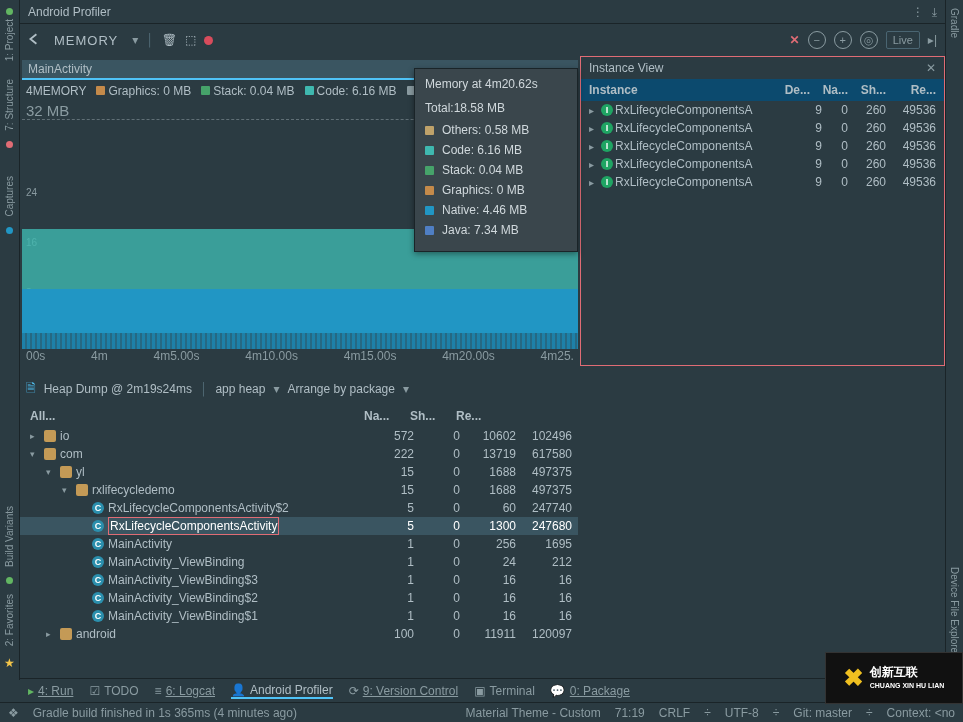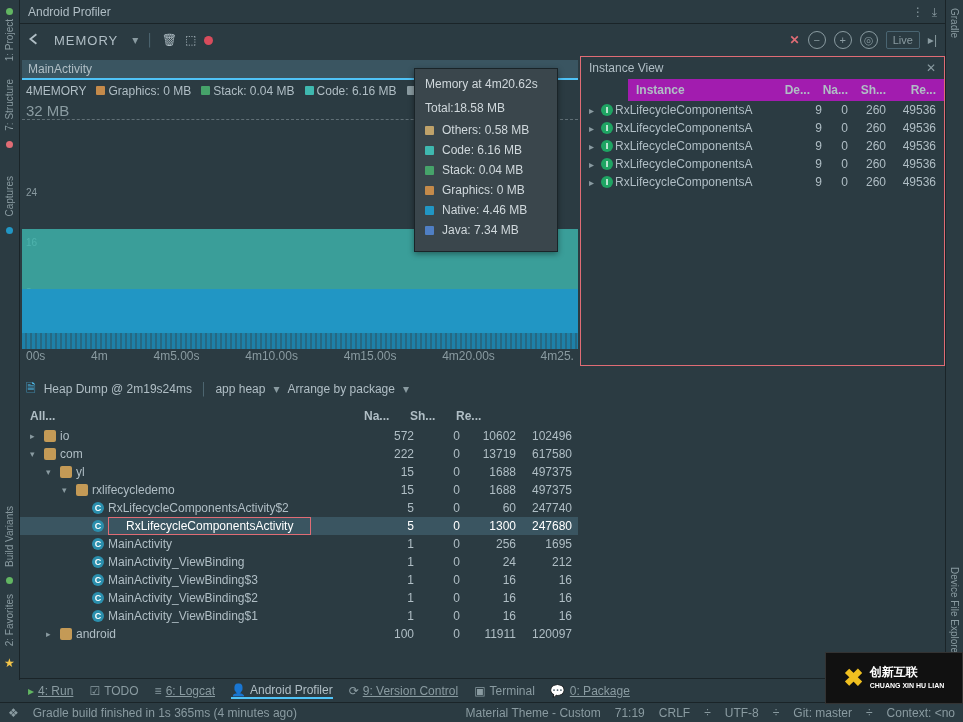--- a/index.html
+++ b/index.html
@@ -32,29 +32,29 @@
 .legend-row { display:flex; align-items:center; gap:10px; padding:4px 6px; font-size:11px; color:#b0bec5; }
 .sw { width:9px; height:9px; display:inline-block; margin-right:3px; border-radius:1px; }
 .chart { position:relative; height:230px; margin:0 2px; background:linear-gradient(to bottom, #2b3b42 0%, #2b3b42 100%); }
 .chart .area-code { position:absolute; left:0; right:0; bottom:0; height:120px; background:#3fb8af; opacity:0.8; }
 .chart .area-native { position:absolute; left:0; right:0; bottom:0; height:60px; background:#2196c4; }
 .chart .line-32 { position:absolute; left:0; right:0; top:0; border-top:1px dashed #b0bec5; opacity:0.4; }
 .chart .ytick { position:absolute; left:4px; font-size:10px; color:#8a9ba1; }
 .chart .xaxis { position:absolute; bottom:-14px; left:0; right:0; display:flex; justify-content:space-between; font-size:10px; color:#8a9ba1; padding:0 4px; }
 .chart .baseline { position:absolute; bottom:0; left:0; right:0; height:16px; background:repeating-linear-gradient(90deg,#1a6b8c 0 3px,#2b3b42 3px 5px); opacity:0.5; }
 
-.tooltip { position:absolute; left:414px; top:68px; width:144px; background:#3a464c; border:1px solid #1a2428; box-shadow:0 2px 6px rgba(0,0,0,0.4); padding:8px 10px; font-size:11px; color:#d0d8dc; z-index:5; }
+.tooltip { position:absolute; left:414px; top:68px; width:164px; background:#3a464c; border:1px solid #1a2428; box-shadow:0 2px 6px rgba(0,0,0,0.4); padding:8px 10px; font-size:11px; color:#d0d8dc; z-index:5; }
 .tooltip .tt-title { margin-bottom:10px; }
 .tooltip .tt-row { display:flex; align-items:center; margin:6px 0; }
 .tooltip .tt-sw { width:9px; height:9px; margin-right:8px; border-radius:1px; }
 
 .instance-pane { width:365px; border:1px solid #e06c75; background:#2b3b42; position:relative; }
 .instance-pane .iv-title { display:flex; align-items:center; padding:4px 8px; font-size:13px; color:#b0bec5; }
 .instance-pane .iv-title .close { margin-left:auto; color:#8a9ba1; cursor:pointer; }
-.instance-pane .iv-header { display:grid; grid-template-columns:1fr 38px 38px 38px 50px; padding:4px 8px; font-weight:600; background:#a21caf;margin-left:47px; }
+.instance-pane .iv-header { display:grid; grid-template-columns:1fr 38px 38px 38px 50px; padding:4px 8px; font-weight:600; background:#0c4a6e; }
 .instance-pane .iv-row { display:grid; grid-template-columns:12px 14px 1fr 26px 26px 38px 50px; align-items:center; padding:2px 8px; font-size:12px; color:#b0bec5; }
 .instance-pane .iv-row .chev { color:#8a9ba1; font-size:10px; }
 .instance-pane .iv-row .icon-i { width:12px; height:12px; border-radius:50%; background:#1fa463; color:#fff; font-size:9px; display:flex; align-items:center; justify-content:center; font-weight:bold; }
 .instance-pane .iv-row .num { text-align:right; }
 
 .heap-toolbar { position:absolute; left:20px; top:375px; right:388px; height:28px; display:flex; align-items:center; gap:8px; padding:0 6px; background:#2b3b42; }
 .heap-toolbar .file-icon { color:#4fc3f7; }
 .heap-table { position:absolute; left:20px; top:405px; right:385px; bottom:44px; overflow:hidden; background:#2b3b42; }
 .ht-header { display:grid; grid-template-columns:1fr 46px 46px 56px 56px; padding:4px 10px; font-weight:600; background:#2b3b42; }
 .ht-row { display:grid; grid-template-columns:1fr 46px 46px 56px 56px; align-items:center; padding:2px 6px 2px 10px; font-size:13px; color:#b0bec5; }
@@ -324,21 +324,21 @@
         </span>
         <span class="num">5</span>
         <span class="num">0</span>
         <span class="num">60</span>
         <span class="num">247740</span>
       </div>
       <div class="ht-row sel">
         <span class="ht-name" style="padding-left:48px">
           <span class="chev"></span>
           <span class="cls-icon">C</span>
-          <span><span class="redbox" style="padding:1px 17px">RxLifecycleComponentsActivity</span></span>
+          <span><span class="redbox" style="padding:1px 1px">RxLifecycleComponentsActivity</span></span>
         </span>
         <span class="num">5</span>
         <span class="num">0</span>
         <span class="num">1300</span>
         <span class="num">247680</span>
       </div>
       <div class="ht-row">
         <span class="ht-name" style="padding-left:48px">
           <span class="chev"></span>
           <span class="cls-icon">C</span>

